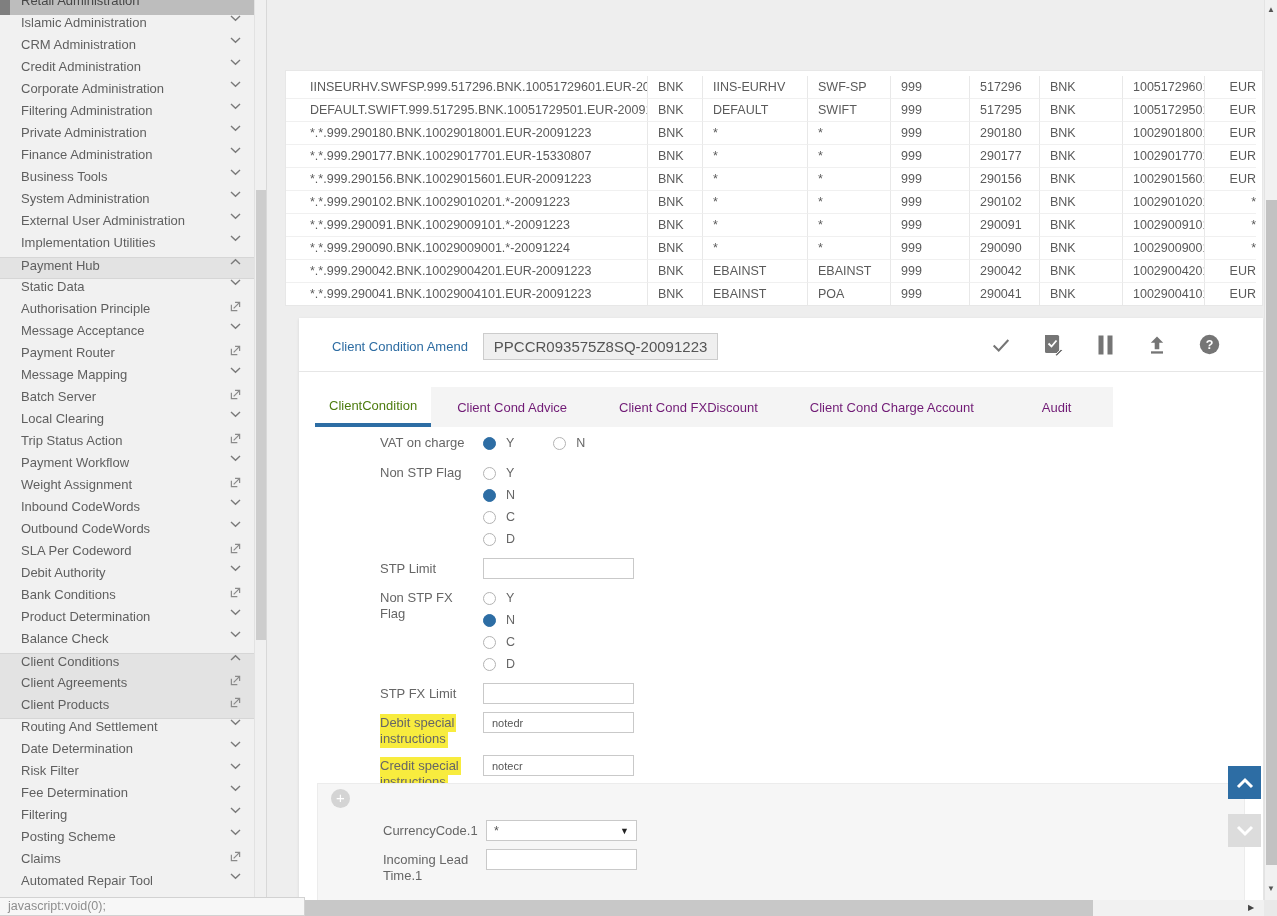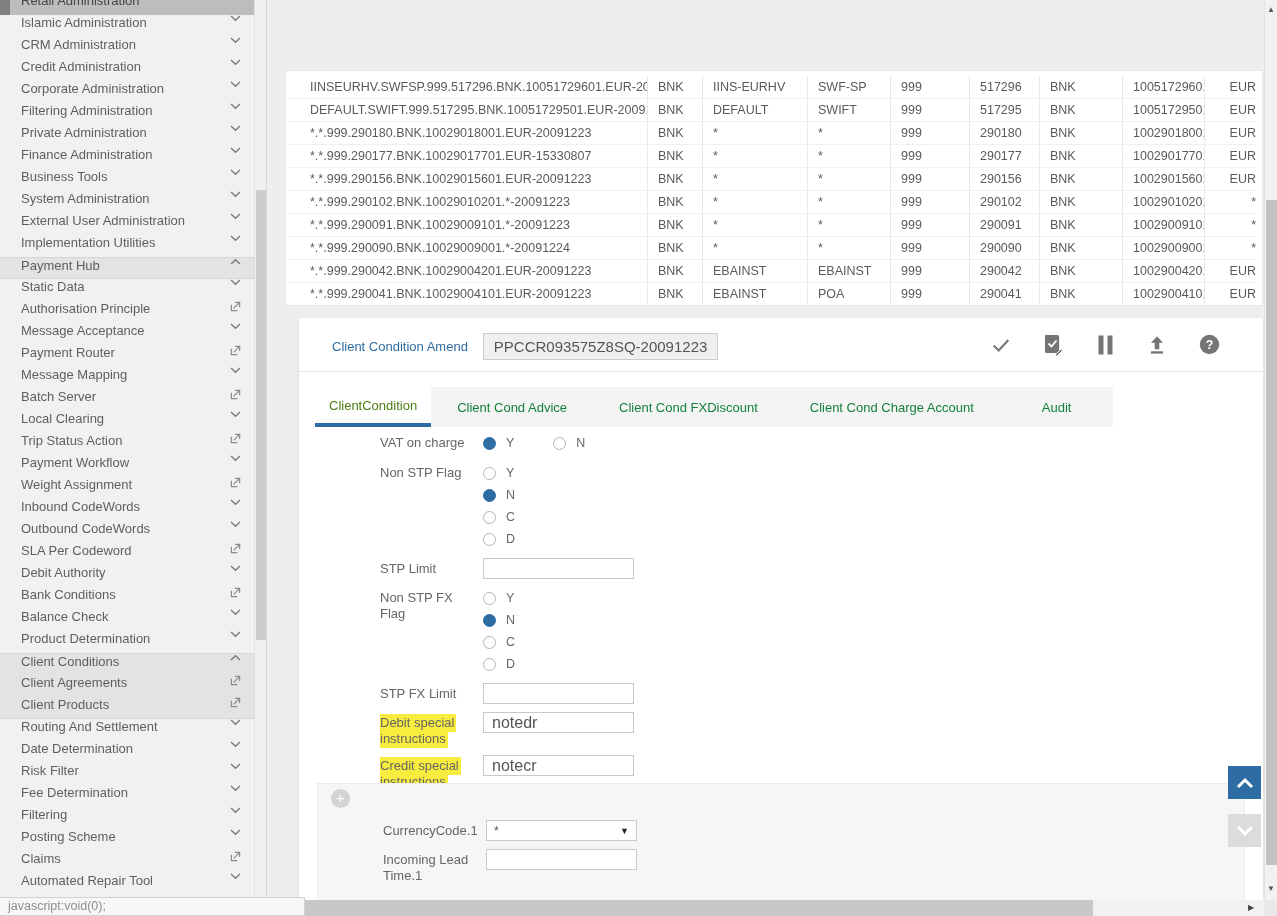--- a/index.html
+++ b/index.html
@@ -61,21 +61,21 @@
   .panel-badge {
     border:1px solid #cccccc; background:#efefef; color:#555; font-size:15px;
     padding:4px 10px; white-space:nowrap;
   }
   .toolbar { margin-left:auto; display:flex; align-items:center; gap:28px; padding-right:22px; }
   .tool-btn { display:flex; align-items:center; justify-content:center; width:24px; height:24px; cursor:pointer; }
   .header-divider { border-bottom:1px solid #e6e6e6; margin:0 0 0 0; }
 
   .tabs { display:flex; margin:15px 0 0 16px; height:40px; }
   .tab {
-    display:flex; align-items:center; padding:0 26px; font-size:13px; color:#15803d;
+    display:flex; align-items:center; padding:0 26px; font-size:13px; color:#701a75;
     background:#f4f4f4; cursor:pointer; white-space:nowrap;
   }
   .tab.active { background:#ffffff; border-bottom:4px solid var(--accent); color:#4d7c0f; padding:0 14px; }
   .tab.last { padding:0 42px; }
 
   
   .form { padding:5px 0 0 81px; }
   .frow { display:flex; margin-bottom:8px; }
   .flabel {
     width:96px; flex-shrink:0; margin-right:7px; font-size:13px; color:#666;
@@ -86,21 +86,21 @@
   .fctrl.inline { flex-direction:row; }
   .opt { display:flex; align-items:center; height:22px; cursor:pointer; }
   .opt.inline { margin-right:39px; }
   .radio {
     width:13px; height:13px; border-radius:50%; border:1px solid #b3b3b3; background:#fff; flex-shrink:0;
   }
   .radio.sel { background:var(--accent); border-color:var(--accent); }
   .optlbl { font-size:12.5px; color:#666; margin-left:10px; }
   .tinput {
     width:151px; height:21px; border:1px solid #c9c9c9; background:#fff;
-    font-size:16px; color:#555; padding:0 8px; font-family:"Liberation Sans",sans-serif; outline:none;
+    font-size:11px; color:#555; padding:0 8px; font-family:"Liberation Sans",sans-serif; outline:none;
   }
   .select {
     width:151px; height:21px; border:1px solid #c9c9c9; background:#fff; cursor:pointer;
     display:flex; align-items:center; justify-content:space-between; padding:0 7px;
   }
   .selval { font-size:12.5px; color:#555; }
   .selarrow { font-size:9px; color:#222; }
 
   
   .subpanel {
@@ -373,29 +373,29 @@
         <span class="sb-lbl">Bank Conditions</span>
         <span class="sb-ic">
           <svg width="11" height="11" viewBox="0 0 12 12">
             <path d="M1.5 4v6.5H8" fill="none" stroke="#8a8a8a" stroke-width="1.3"></path>
             <path d="M4 8L10.5 1.5" stroke="#8a8a8a" stroke-width="1.3"></path>
             <path d="M5.5 1.5h5v5" fill="none" stroke="#8a8a8a" stroke-width="1.3"></path>
           </svg>
         </span>
       </div>
       <div class="sb-item">
+        <span class="sb-lbl">Product Determination</span>
+        <span class="sb-ic">
+          <svg width="11" height="7" viewBox="0 0 11 7">
+            <path d="M1 1l4.5 4.3L10 1" fill="none" stroke="#7a7a7a" stroke-width="1.4"></path>
+          </svg>
+        </span>
+      </div>
+      <div class="sb-item">
         <span class="sb-lbl">Balance Check</span>
-        <span class="sb-ic">
-          <svg width="11" height="7" viewBox="0 0 11 7">
-            <path d="M1 1l4.5 4.3L10 1" fill="none" stroke="#7a7a7a" stroke-width="1.4"></path>
-          </svg>
-        </span>
-      </div>
-      <div class="sb-item">
-        <span class="sb-lbl">Product Determination</span>
         <span class="sb-ic">
           <svg width="11" height="7" viewBox="0 0 11 7">
             <path d="M1 1l4.5 4.3L10 1" fill="none" stroke="#7a7a7a" stroke-width="1.4"></path>
           </svg>
         </span>
       </div>
       <div class="sb-item hl bt">
         <span class="sb-lbl">Client Conditions</span>
         <span class="sb-ic">
           <svg width="11" height="7" viewBox="0 0 11 7">

